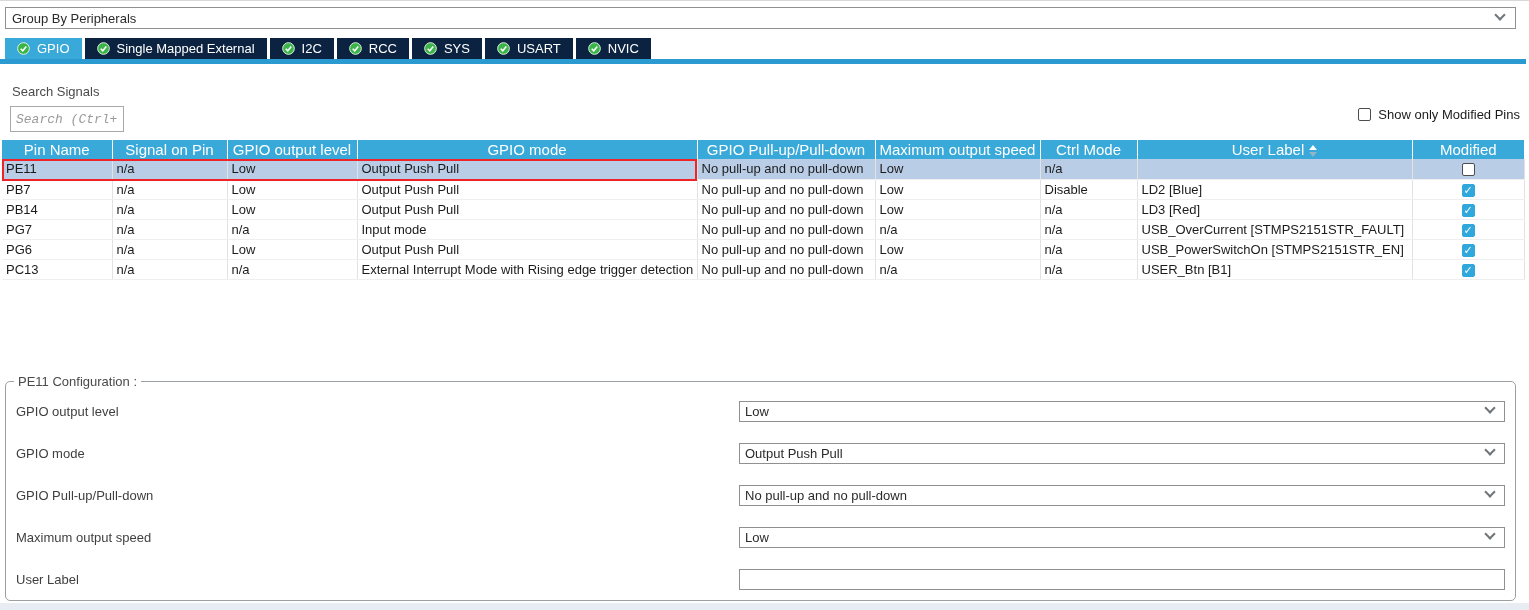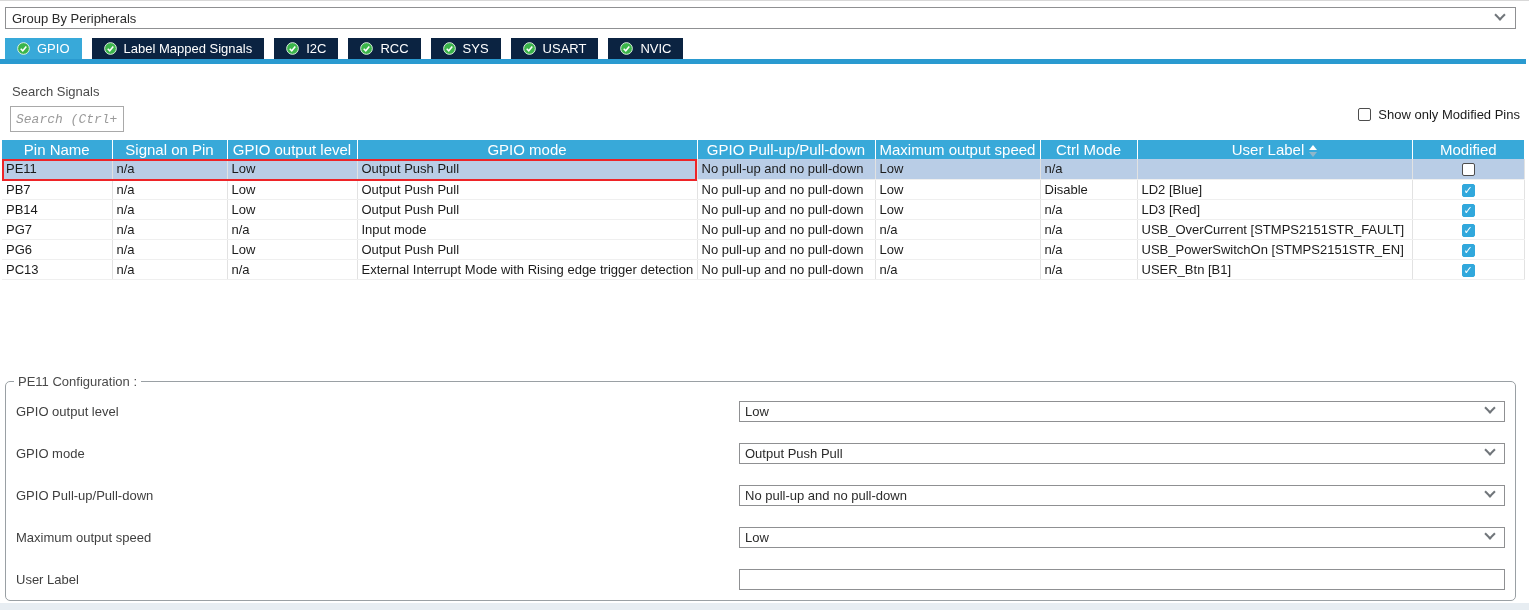--- a/index.html
+++ b/index.html
@@ -26,21 +26,21 @@
     border:1px solid var(--border-gray);display:flex;align-items:center;
     padding:0 28px 0 6px;color:#2b2b2b;background:#fff;
   }
   .chev{
     width:8px;height:8px;border-right:2px solid #70757a;border-bottom:2px solid #70757a;
     transform:rotate(45deg);margin-top:-4px;
   }
   .group-select .chev{position:absolute;right:11px;top:7px;}
 
   
-  .tabbar{position:absolute;left:5px;top:38px;height:21px;display:flex;gap:10px;text-align:center;}
+  .tabbar{position:absolute;left:5px;top:38px;height:21px;display:flex;gap:3px;text-align:center;}
   .tab{
     display:flex;align-items:center;gap:7px;padding:0 12px;height:21px;
     background:var(--tab-navy);color:#fff;white-space:nowrap;cursor:default;
   }
   .tab.active{background:var(--accent-blue);}
   .tab-underline{position:absolute;left:0;top:59px;width:1526px;height:5px;background:var(--underline-blue);}
   .check-icon{display:flex;align-items:center;}
 
   
   .search-label{position:absolute;left:12px;top:84px;color:#4a4a4a;}
@@ -120,21 +120,21 @@
       </span>
       <span>GPIO</span>
     </div>
     <div class="tab">
       <span class="check-icon">
         <svg width="13" height="13" viewBox="0 0 14 14">
           <circle cx="7" cy="7" r="6.3" fill="#3bb54a" stroke="#e8f6ea" stroke-width="1"></circle>
           <path d="M4 7.2 L6.2 9.4 L10 4.9" fill="none" stroke="#fff" stroke-width="1.7"></path>
         </svg>
       </span>
-      <span>Label Mapped Signals</span>
+      <span>Single Mapped External</span>
     </div>
     <div class="tab">
       <span class="check-icon">
         <svg width="13" height="13" viewBox="0 0 14 14">
           <circle cx="7" cy="7" r="6.3" fill="#3bb54a" stroke="#e8f6ea" stroke-width="1"></circle>
           <path d="M4 7.2 L6.2 9.4 L10 4.9" fill="none" stroke="#fff" stroke-width="1.7"></path>
         </svg>
       </span>
       <span>I2C</span>
     </div>

